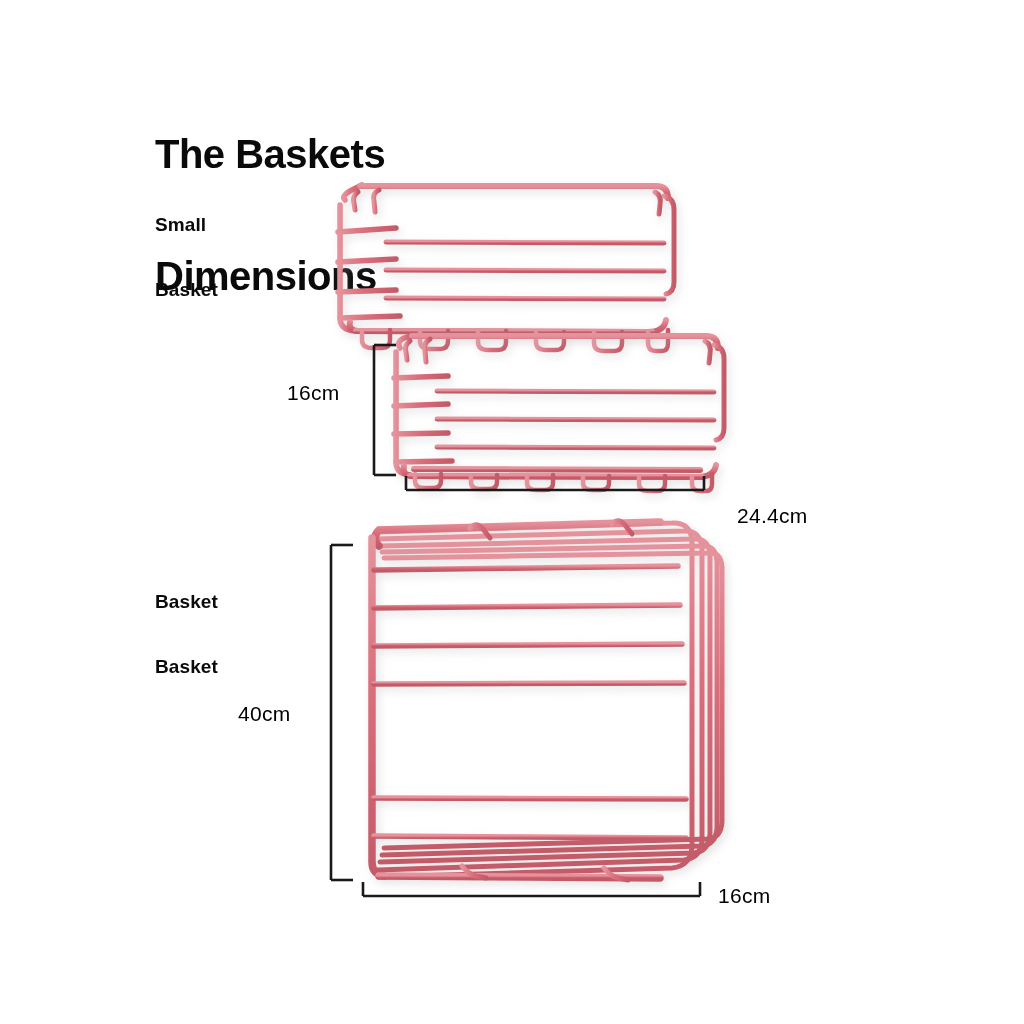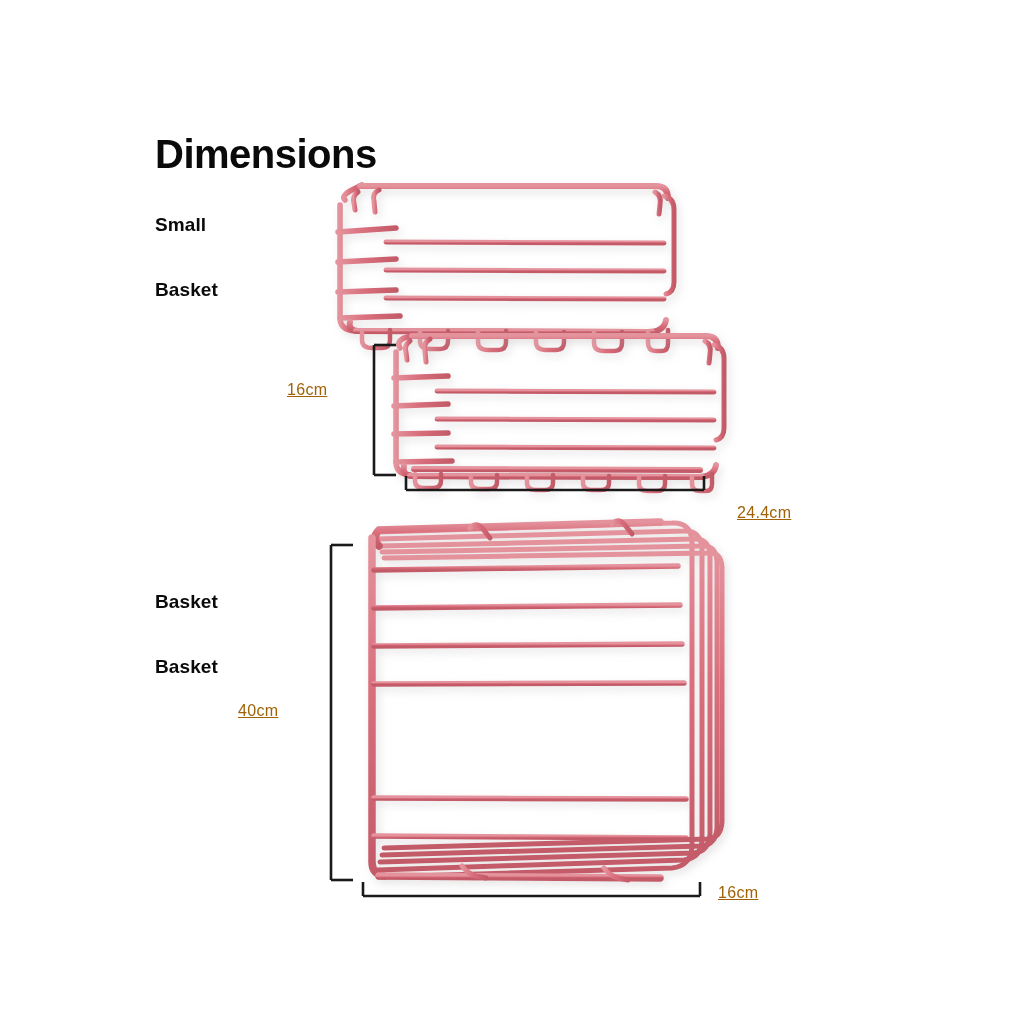--- a/index.html
+++ b/index.html
@@ -45,25 +45,24 @@
   }
   .label-small { left: 155px; top: 170px; }
   .label-large { left: 155px; top: 547px; }
   .section-label .lbl-line { display: block; }
 
   
   .dim-text {
     position: absolute;
     font-family: "Liberation Sans", sans-serif;
     font-weight: normal;
-    font-size: 16px;
+    font-size: 21px;
     letter-spacing: 0.3px;
-    color: #a16207;
+    color: #000000;
     white-space: nowrap;
-    text-decoration: underline;
   }
   .dim-h-small  { left: 287px; top: 381px; }
   .dim-w-small  { left: 737px; top: 504px; }
   .dim-h-large  { left: 238px; top: 702px; }
   .dim-w-large  { left: 718px; top: 884px; }
 
   
   .art-layer {
     position: absolute;
     left: 0;
@@ -80,20 +79,21 @@
     height: 1024px;
     pointer-events: none;
   }
 </style>
 </head>
 <body>
 
 <div id="canvas">
 
   <div class="title">
+    <span class="title-line">The Baskets</span>
     <span class="title-line">Dimensions</span>
   </div>
 
   <div class="section-label label-small">
     <span class="lbl-line">Small</span>
     <span class="lbl-line">Basket</span>
   </div>
 
   <div class="section-label label-large">
     <span class="lbl-line">Basket</span>

